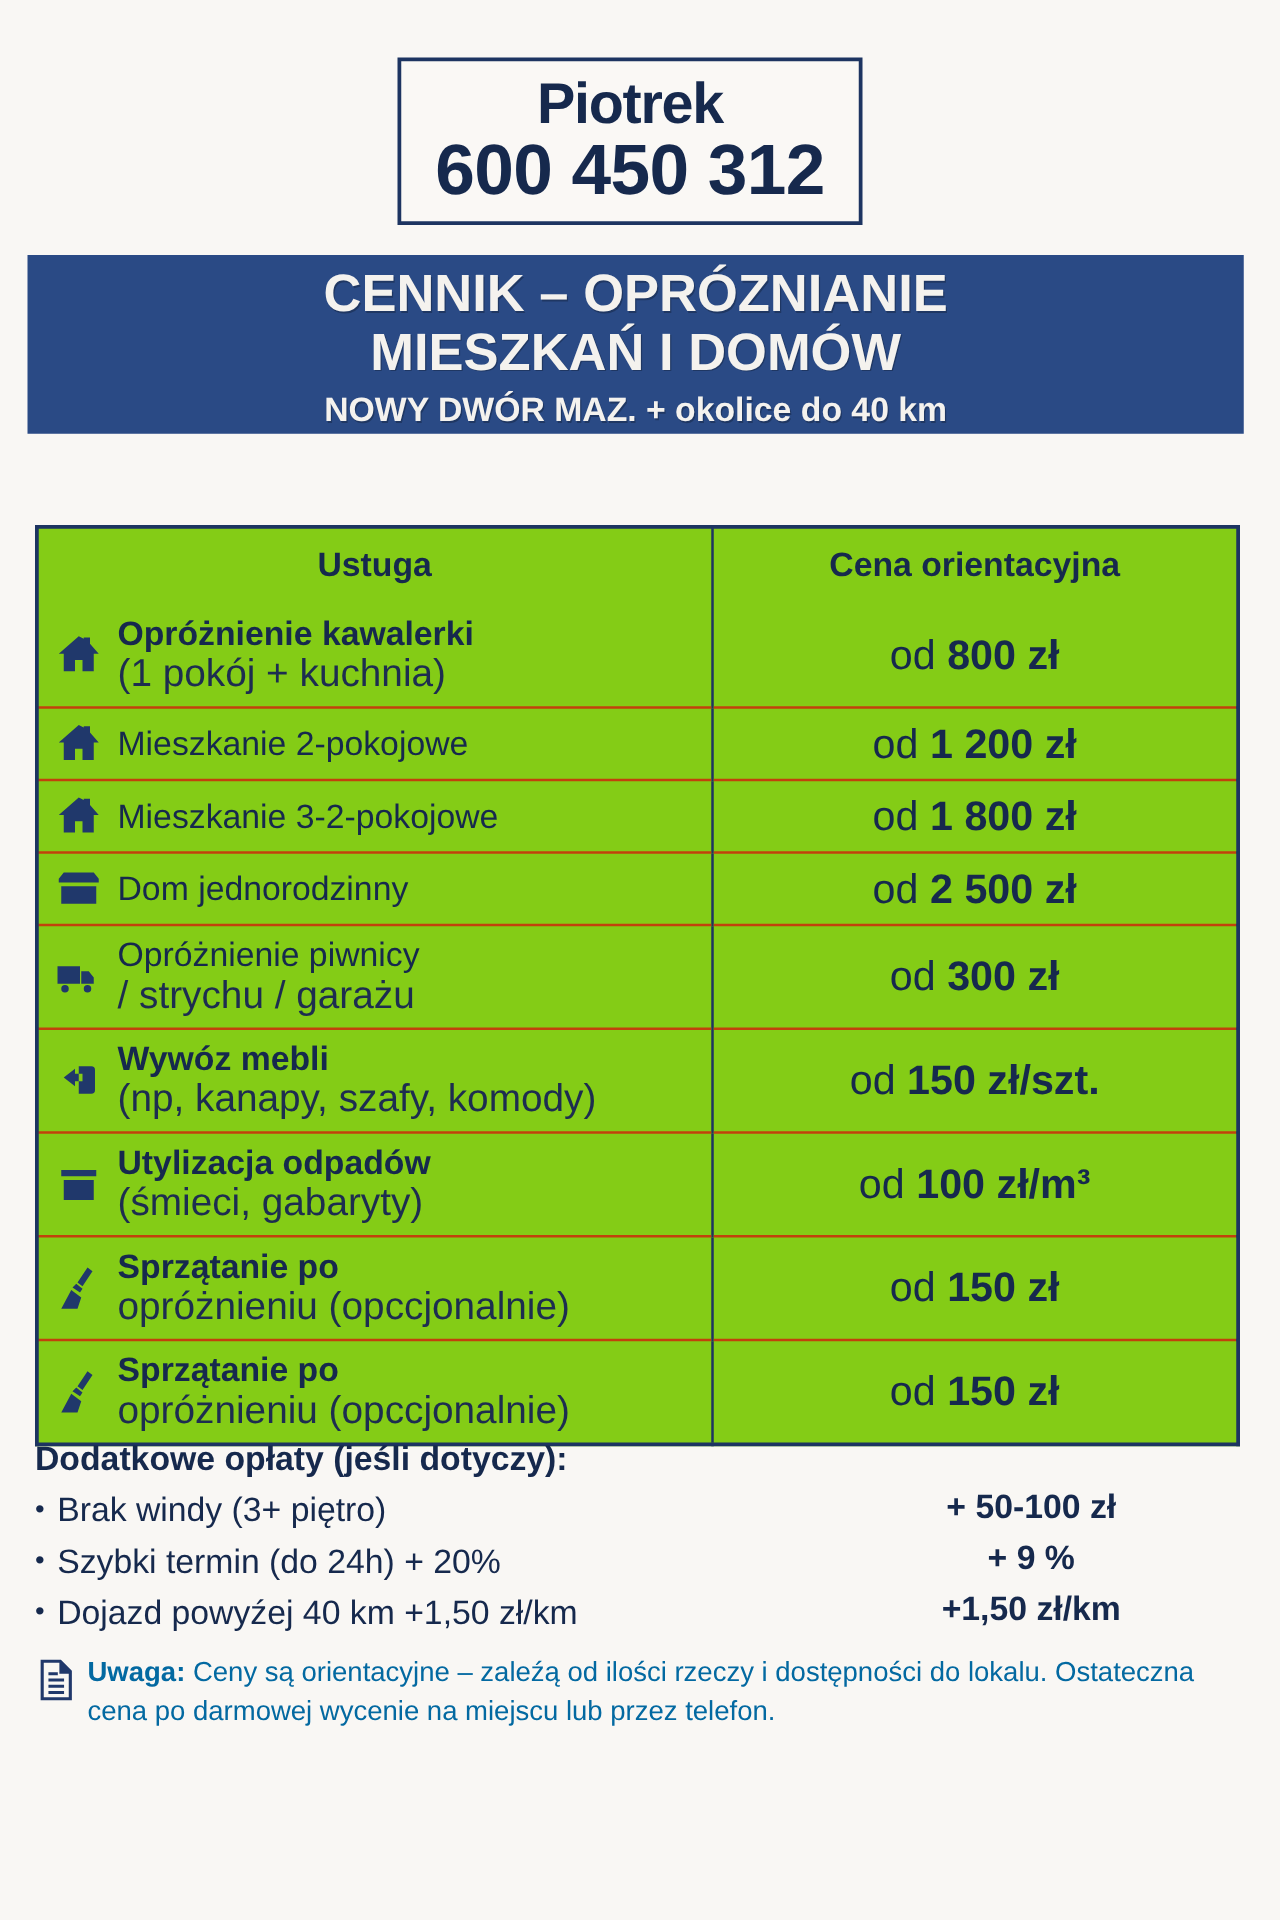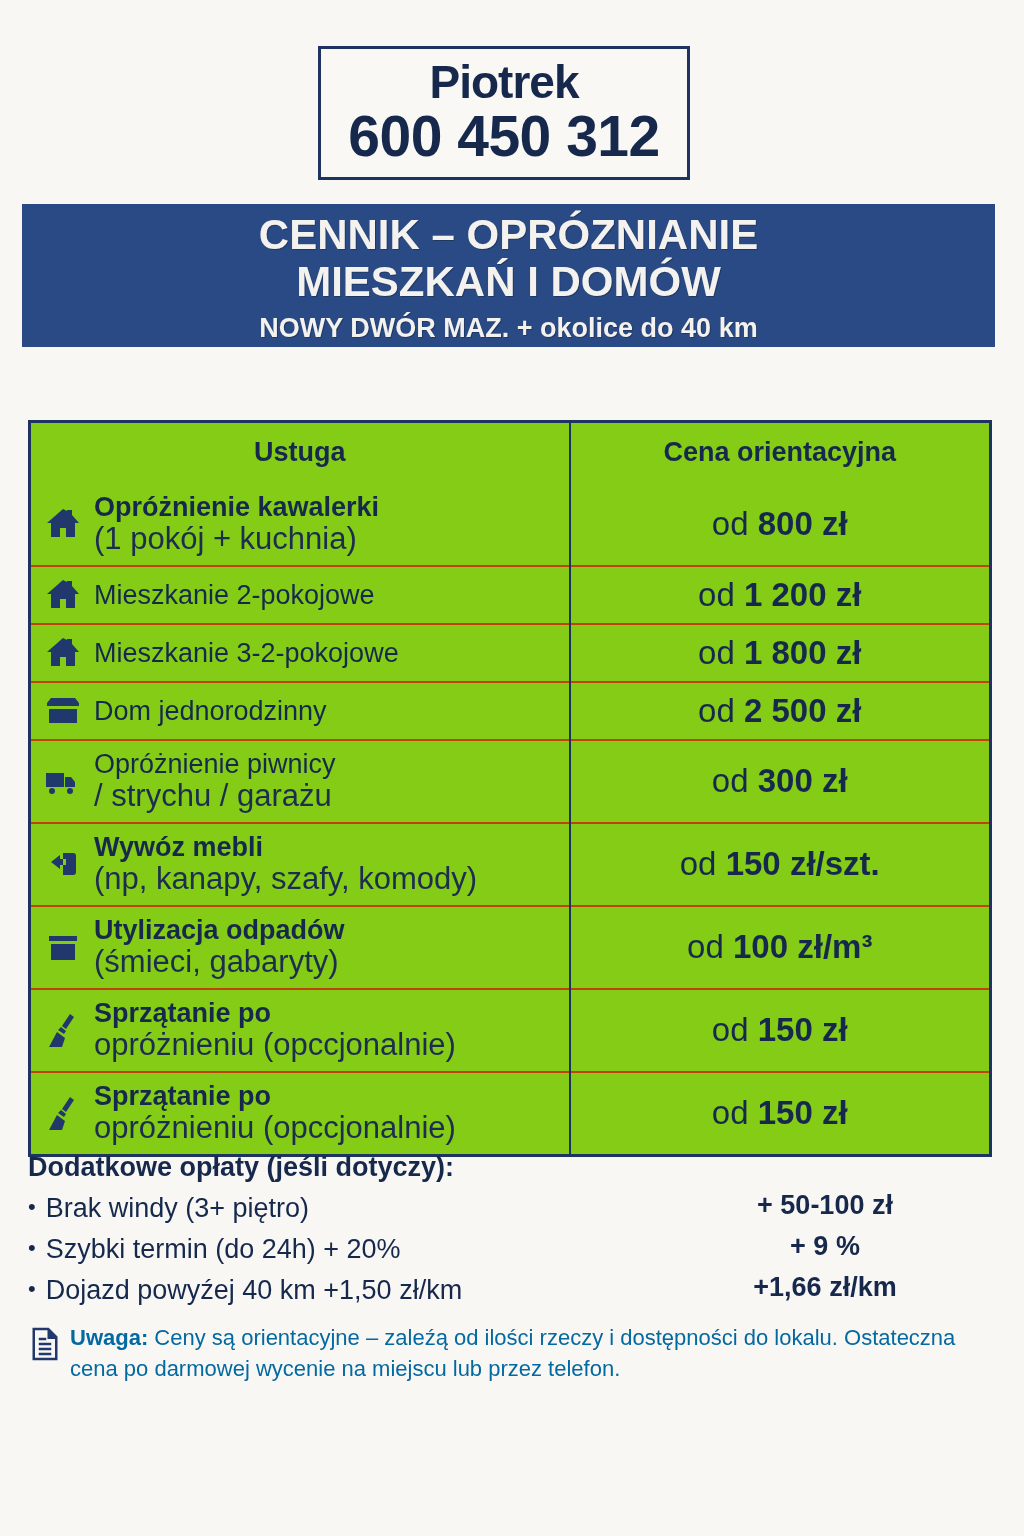--- a/index.html
+++ b/index.html
@@ -287,21 +287,21 @@
           <span class="extra-bullet">•</span>
           <span>Szybki termin (do 24h) + 20%</span>
         </div>
         <div class="extra-val">+ 9 %</div>
       </div>
       <div class="extra-row">
         <div class="extra-label">
           <span class="extra-bullet">•</span>
           <span>Dojazd powyźej 40 km +1,50 zł/km</span>
         </div>
-        <div class="extra-val">+1,66 zł/km</div>
+        <div class="extra-val">+1,50 zł/km</div>
       </div>
     </div>
 </div>
 
 <div class="note">
   <span class="note-icon">
     <svg viewBox="0 0 24 28">
         <path d="M2 1h13l7 7v19H2V1zm2 2v22h16V10h-6V3H4zm3 6h6v2H7V9zm0 4h10v2H7v-2zm0 4h10v2H7v-2zm0 4h10v2H7v-2z"></path>
       </svg>
   </span>

